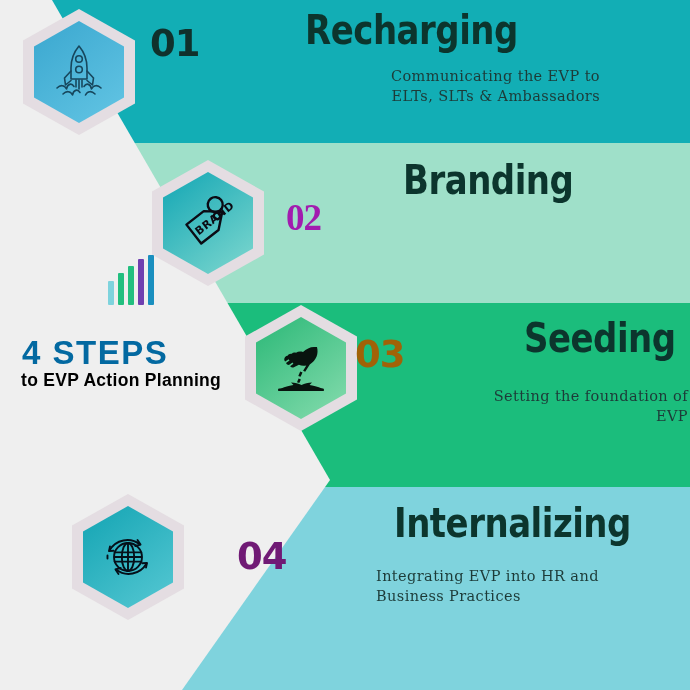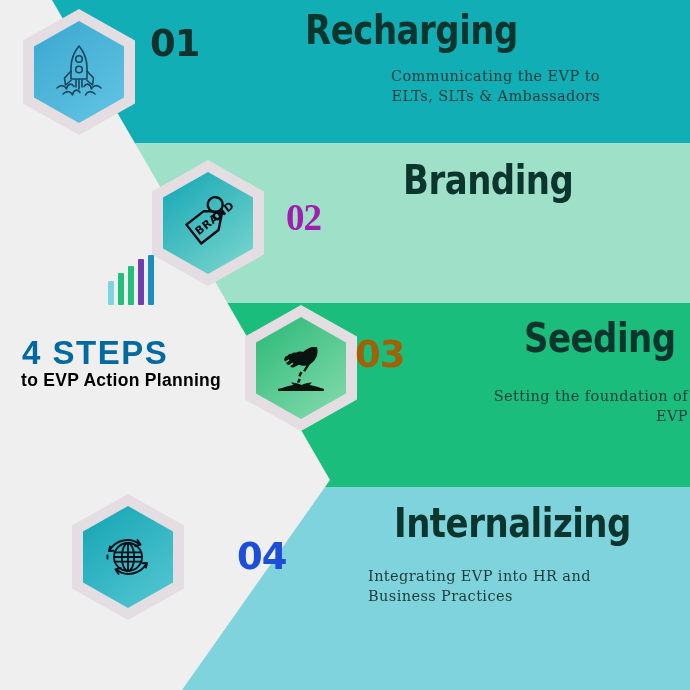--- a/index.html
+++ b/index.html
@@ -63,21 +63,21 @@
     font-family:"DejaVu Sans", sans-serif;
     font-weight:bold;
     font-size:37px;
     letter-spacing:-1px;
     color:#0d3b34;
     line-height:1;
   }
   #num-1{color:#10312c;}
   #num-2{color:#a21caf;font-family:Liberation Serif, serif;}
   #num-3{color:#a16207;}
-  #num-4{color:#1d4ed8;}
+  #num-4{color:#701a75;}
 
   
   .step-title{
     position:absolute;
     font-family:"DejaVu Sans", sans-serif;
     font-weight:bold;
     font-size:34px;
     color:#0c352d;
     letter-spacing:-0.5px;
     line-height:1;
@@ -211,21 +211,21 @@
             <path d="M21.5 48l-3-4.6 5.2-1.4"></path>
             <path d="M10.5 29.5a10 18 0 0 0 0 3"></path>
             <path d="M13 20.5l-1 4.6 4.6-0.4"></path>
             <path d="M49 41.5l1-4.6-4.6 0.4"></path>
           </svg>
         </span>
       </div>
     </div>
     <div class="step-num" id="num-4" style="left:237px;top:51px;">04</div>
     <div class="step-title" style="left:394px;top:22px;">Internalizing</div>
-    <div class="step-desc" style="left:368px;top:80px;width:290px;text-align:left;white-space:pre-line;">Integrating EVP into HR and
+    <div class="step-desc" style="left:376px;top:80px;width:290px;text-align:left;white-space:pre-line;">Integrating EVP into HR and
 Business Practices</div>
   </div>
 
   <div id="bars">
       <i style="background: rgb(126, 211, 221); height: 24px; left: 0px;"></i>
       <i style="background: rgb(34, 191, 127); height: 32px; left: 10px;"></i>
       <i style="background: rgb(34, 191, 127); height: 39px; left: 20px;"></i>
       <i style="background: rgb(111, 63, 176); height: 46px; left: 30px;"></i>
       <i style="background: rgb(26, 143, 191); height: 50px; left: 40px;"></i>
     </div>

